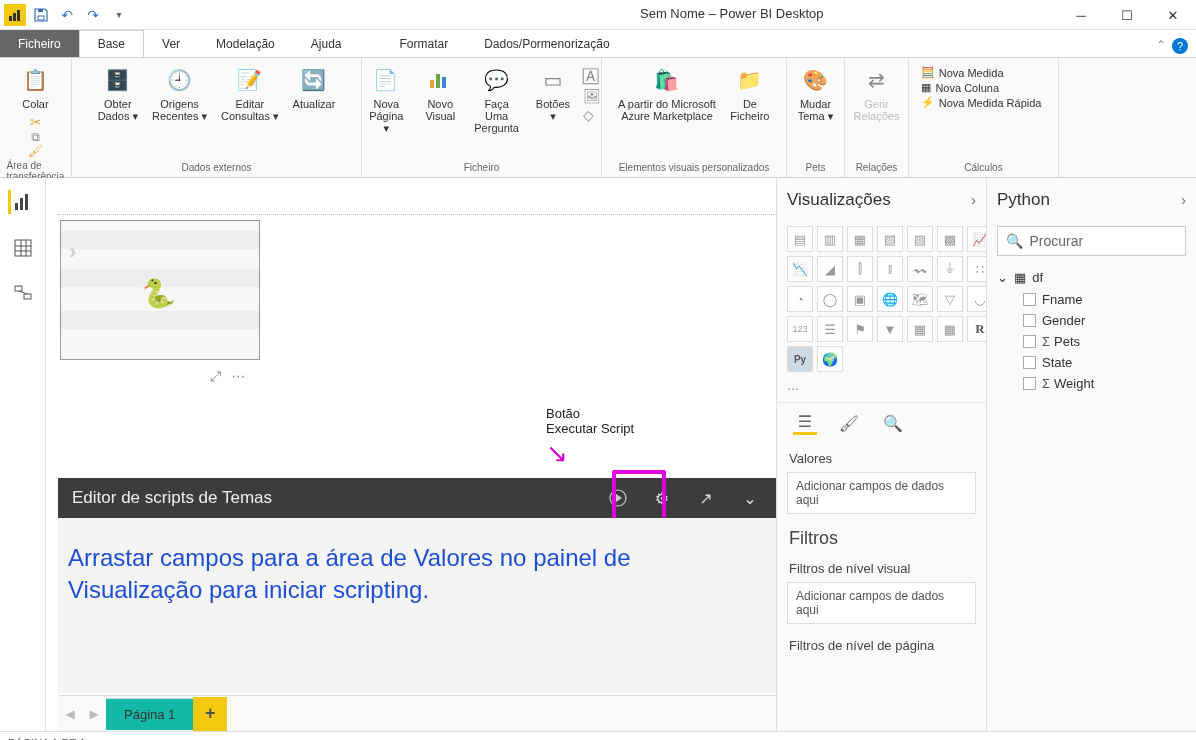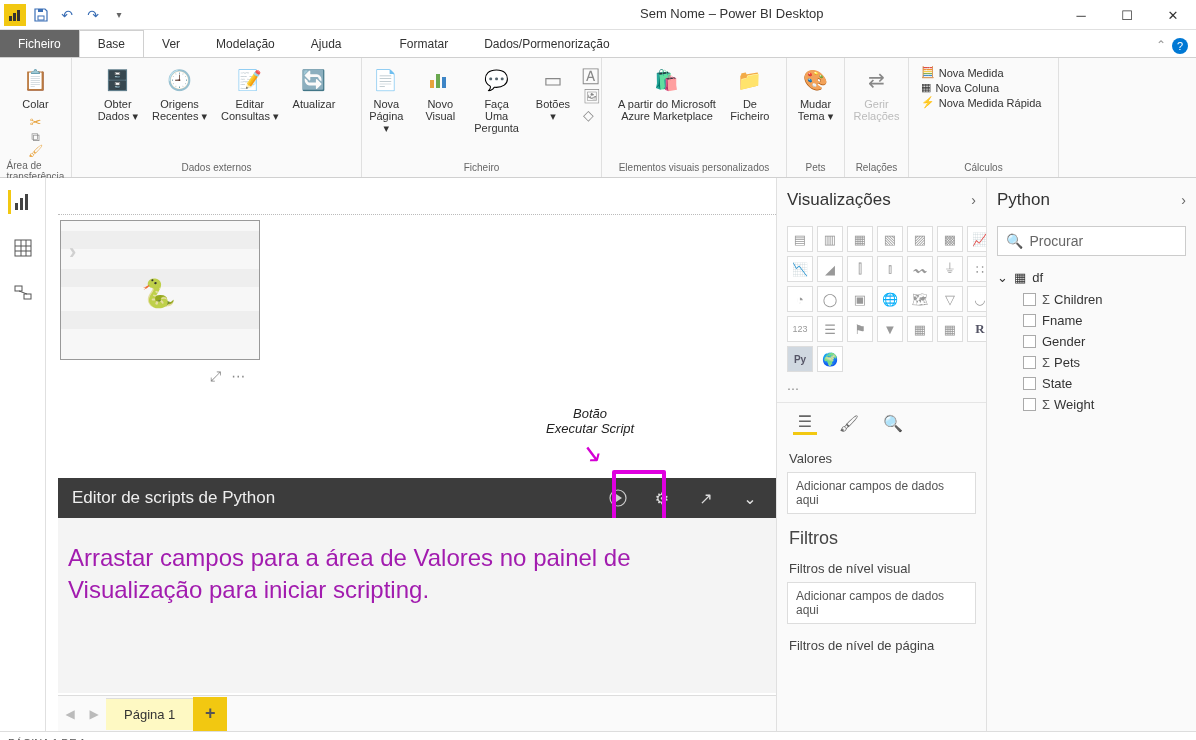--- a/index.html
+++ b/index.html
@@ -42,32 +42,32 @@
 
 .canvas-area { flex: 1; position: relative; background: #fff; }
 .canvas-dots { position: absolute; left: 12px; right: 0; top: 36px; border-top: 1px dotted #bbb; }
 .py-visual { position: absolute; left: 14px; top: 42px; width: 200px; height: 150px; }
 .py-visual .frame { width: 200px; height: 140px; border: 1px solid #999; position: relative; background: #f7f7f7; }
 .py-visual .prompt { position: absolute; left: 8px; top: 18px; font-size: 22px; font-weight: bold; color: #d0d0d0; }
 .py-visual .pylogo { position: absolute; left: 80px; top: 56px; font-size: 28px; color: #d0d0d0; }
 .py-visual .band { position: absolute; left: 0; right: 0; height: 18px; background: #eee; }
 .py-visual .tools { position: absolute; left: 150px; top: 148px; display: flex; gap: 10px; color: #888; font-size: 14px; }
 
-.annotation { position: absolute; left: 500px; top: 228px; text-align: center; font-size: 13px; color: #222; font-style: italic; }
+.annotation { position: absolute; left: 500px; top: 228px; font-size: 13px; color: #222; }
 .annotation .arrow { font-size: 26px; color: #d400d4; margin-top: 2px; }
 
 .script-bar { position: absolute; left: 12px; right: 0; top: 300px; height: 40px; background: #3c3c3c; color: #eee; display: flex; align-items: center; padding: 0 14px; font-size: 17px; }
 .script-bar .bar-actions { margin-left: auto; display: flex; gap: 20px; align-items: center; }
 .script-bar .bar-icon { width: 24px; height: 24px; display: flex; align-items: center; justify-content: center; font-size: 16px; color: #ddd; }
 .run-highlight { position: absolute; left: 566px; top: 292px; width: 54px; height: 54px; border: 4px solid #e000e0; border-radius: 2px; pointer-events: none; }
-.script-body { position: absolute; left: 12px; right: 0; top: 340px; bottom: 38px; background: #f4f4f4; padding: 24px 10px; font-size: 24px; color: #a21caf; line-height: 1.35; }
+.script-body { position: absolute; left: 12px; right: 0; top: 340px; bottom: 38px; background: #f4f4f4; padding: 24px 10px; font-size: 24px; color: #1d4ed8; line-height: 1.35; }
 
 .page-tabs { position: absolute; left: 12px; right: 0; bottom: 0; height: 36px; display: flex; align-items: center; border-top: 1px solid #ddd; background: #fafafa; }
 .pt-nav { width: 24px; text-align: center; color: #bbb; font-size: 12px; }
-.pt-tab { padding: 8px 18px; background: #fef9c3; border-top: 1px solid #ddd; font-size: 13px; }
+.pt-tab { padding: 8px 18px; background: #14b8a6; border-top: 1px solid #ddd; font-size: 13px; }
 .pt-add { width: 34px; height: 34px; background: #f2c811; display: flex; align-items: center; justify-content: center; font-size: 18px; font-weight: bold; color: #555; }
 
 
 .pane { border-left: 1px solid #e0e0e0; background: #fafafa; display: flex; flex-direction: column; }
 .pane.viz { width: 210px; }
 .pane.fields { width: 210px; }
 .pane-header { display: flex; align-items: center; justify-content: space-between; padding: 12px 10px; font-size: 17px; }
 .pane-header .chev { font-size: 14px; color: #666; }
 .viz-grid { display: grid; grid-template-columns: repeat(7, 26px); gap: 4px; padding: 4px 10px; }
 .viz-icon { width: 26px; height: 26px; background: #fff; border: 1px solid #ddd; display: flex; align-items: center; justify-content: center; font-size: 13px; color: #999; }
@@ -314,21 +314,21 @@
       </div>
     </div>
 
     <div class="annotation">
       <div>Botão</div>
       <div>Executar Script</div>
       <div class="arrow">↘</div>
     </div>
 
     <div class="script-bar">
-      <span>Editor de scripts de Python</span>
+      <span>Editor de scripts de Temas</span>
       <div class="bar-actions">
         <div class="bar-icon">
             <svg width="20" height="20" viewBox="0 0 20 20">
               <circle cx="10" cy="10" r="8" fill="none" stroke="#ccc" stroke-width="1.2"></circle>
               <path d="M8 6 L14 10 L8 14 Z" fill="#ccc"></path>
             </svg>
           </div>
         <div class="bar-icon">⚙</div>
         <div class="bar-icon">↗</div>
         <div class="bar-icon">⌄</div>
@@ -408,24 +408,20 @@
     </div>
     <div class="field-tree">
       <div class="field-table">
         <span>⌄</span>
         <span>▦</span>
         <span>df</span>
       </div>
       <div id="field-list">
           <div class="field-item">
             <span class="chk"></span>
-            <span class="sigma">Children</span>
-          </div>
-          <div class="field-item">
-            <span class="chk"></span>
             <span>Fname</span>
           </div>
           <div class="field-item">
             <span class="chk"></span>
             <span>Gender</span>
           </div>
           <div class="field-item">
             <span class="chk"></span>
             <span class="sigma">Pets</span>
           </div>

